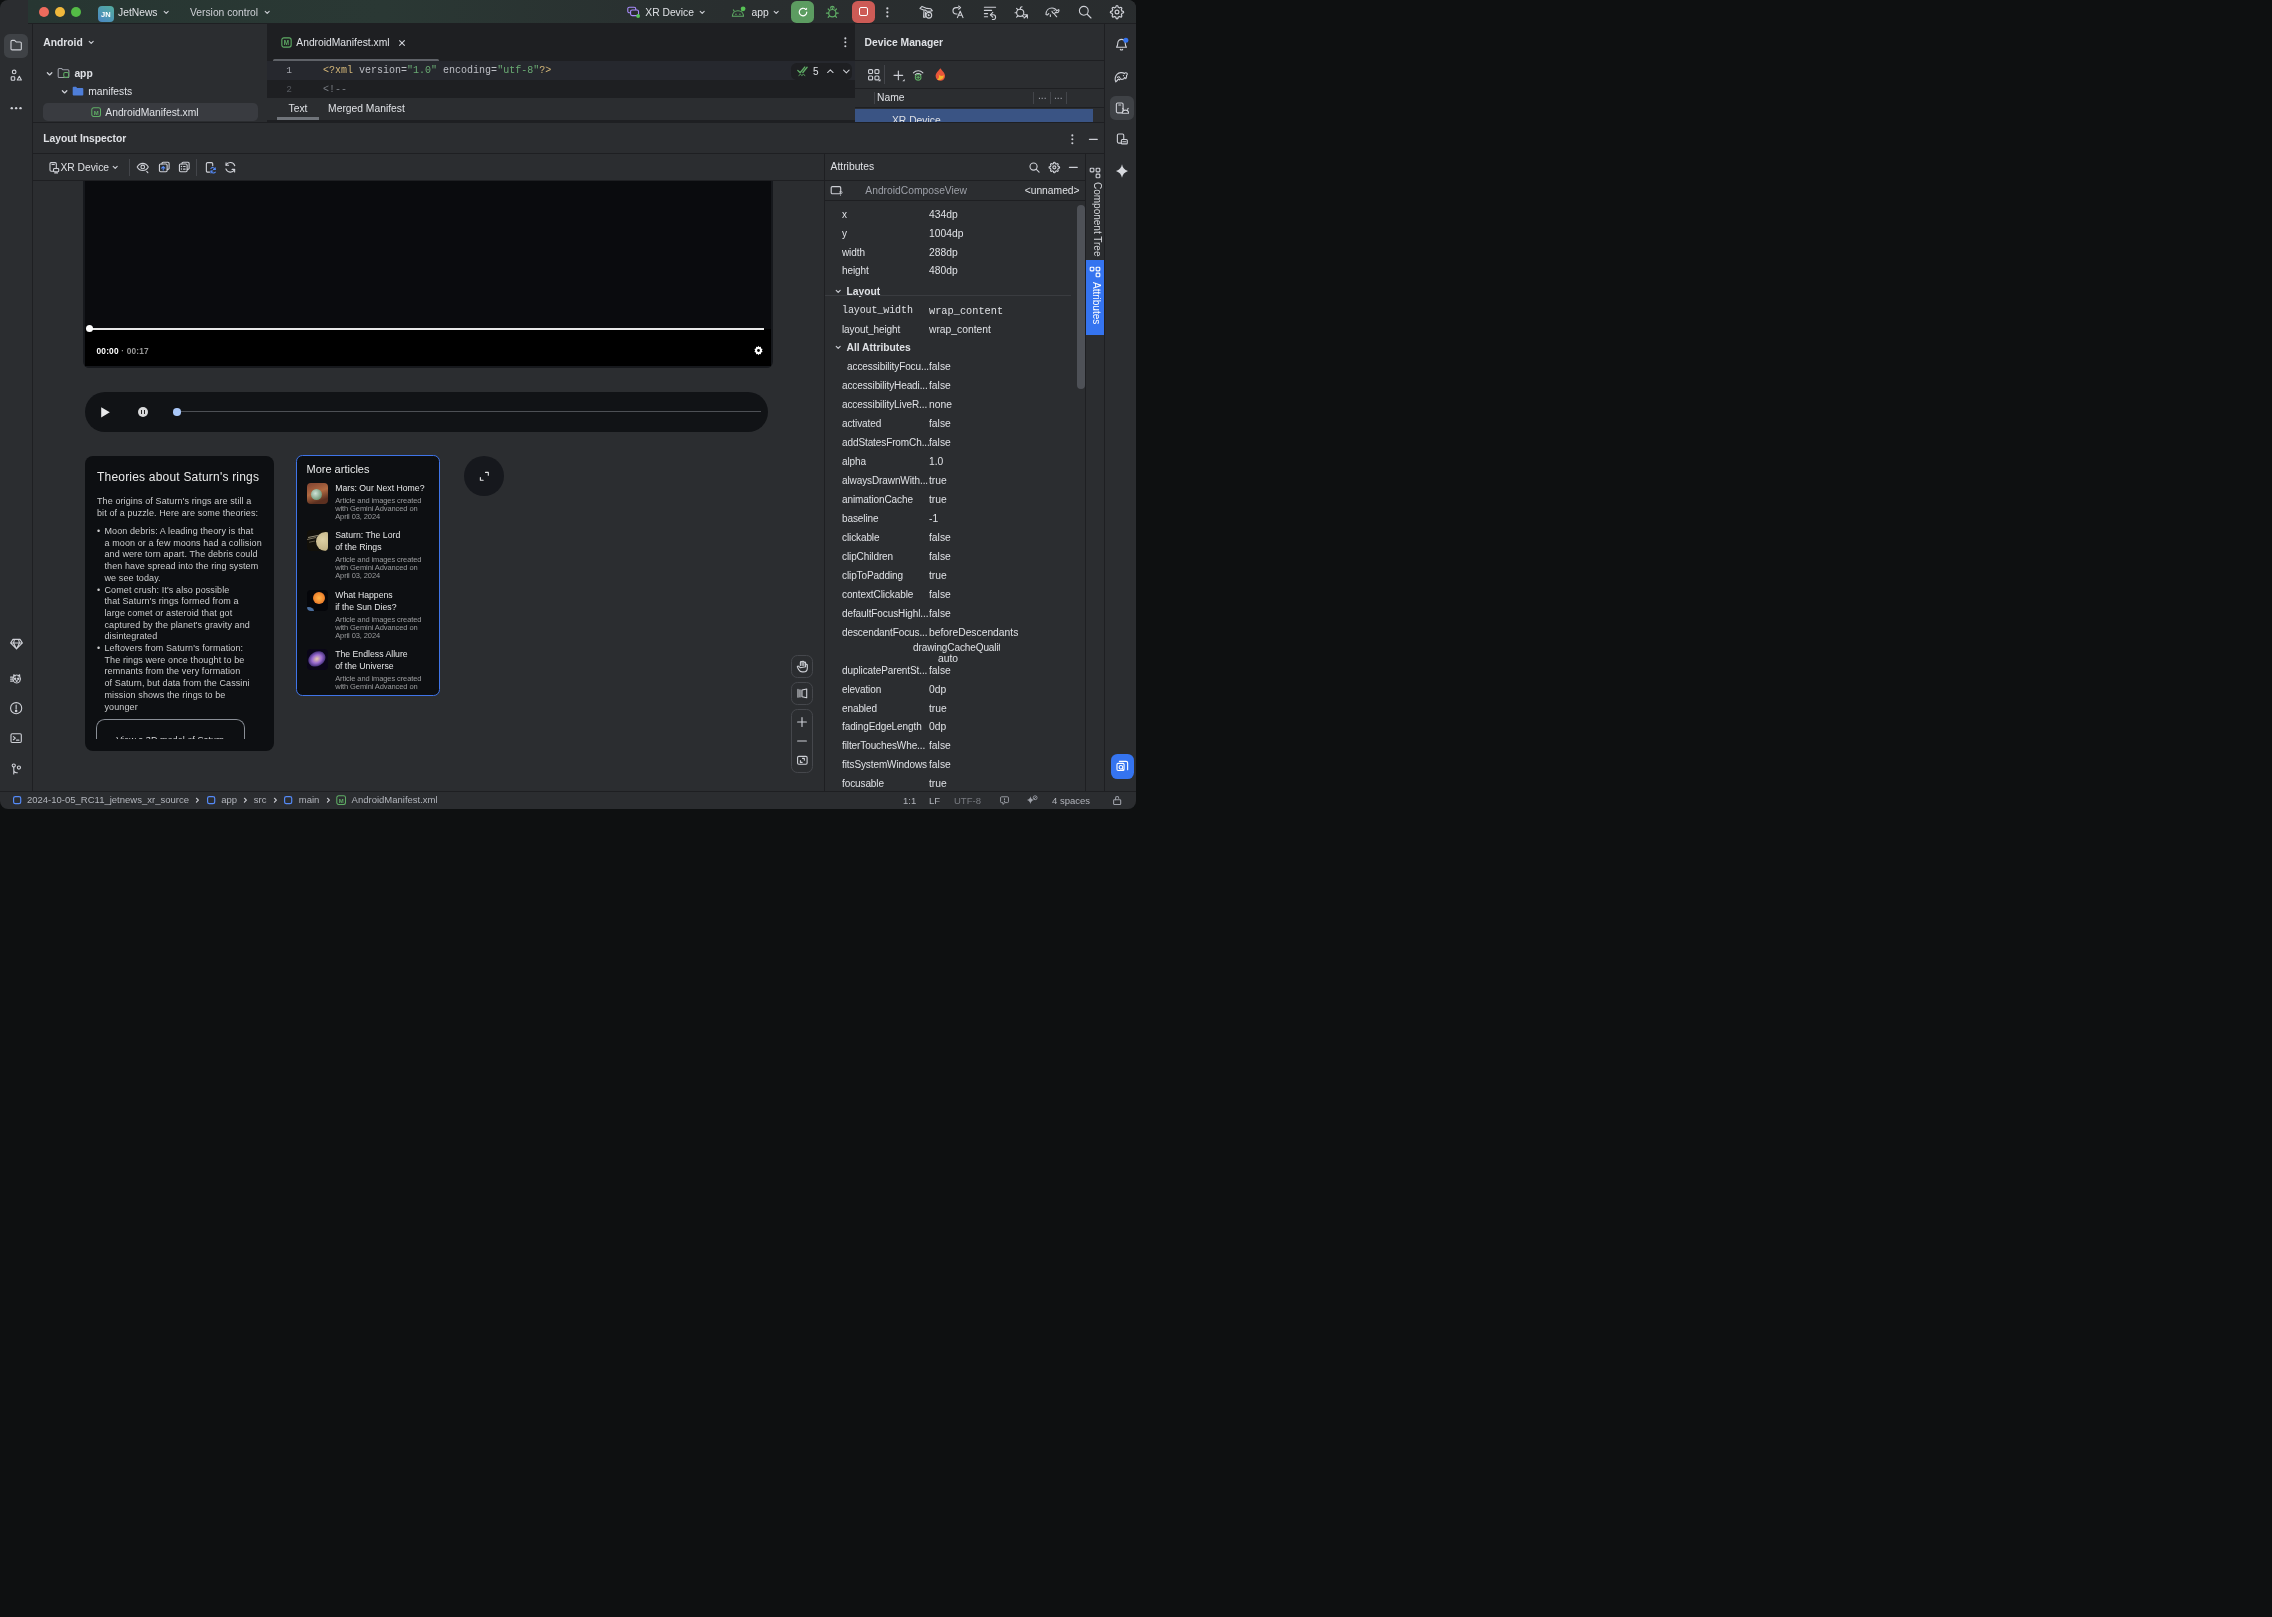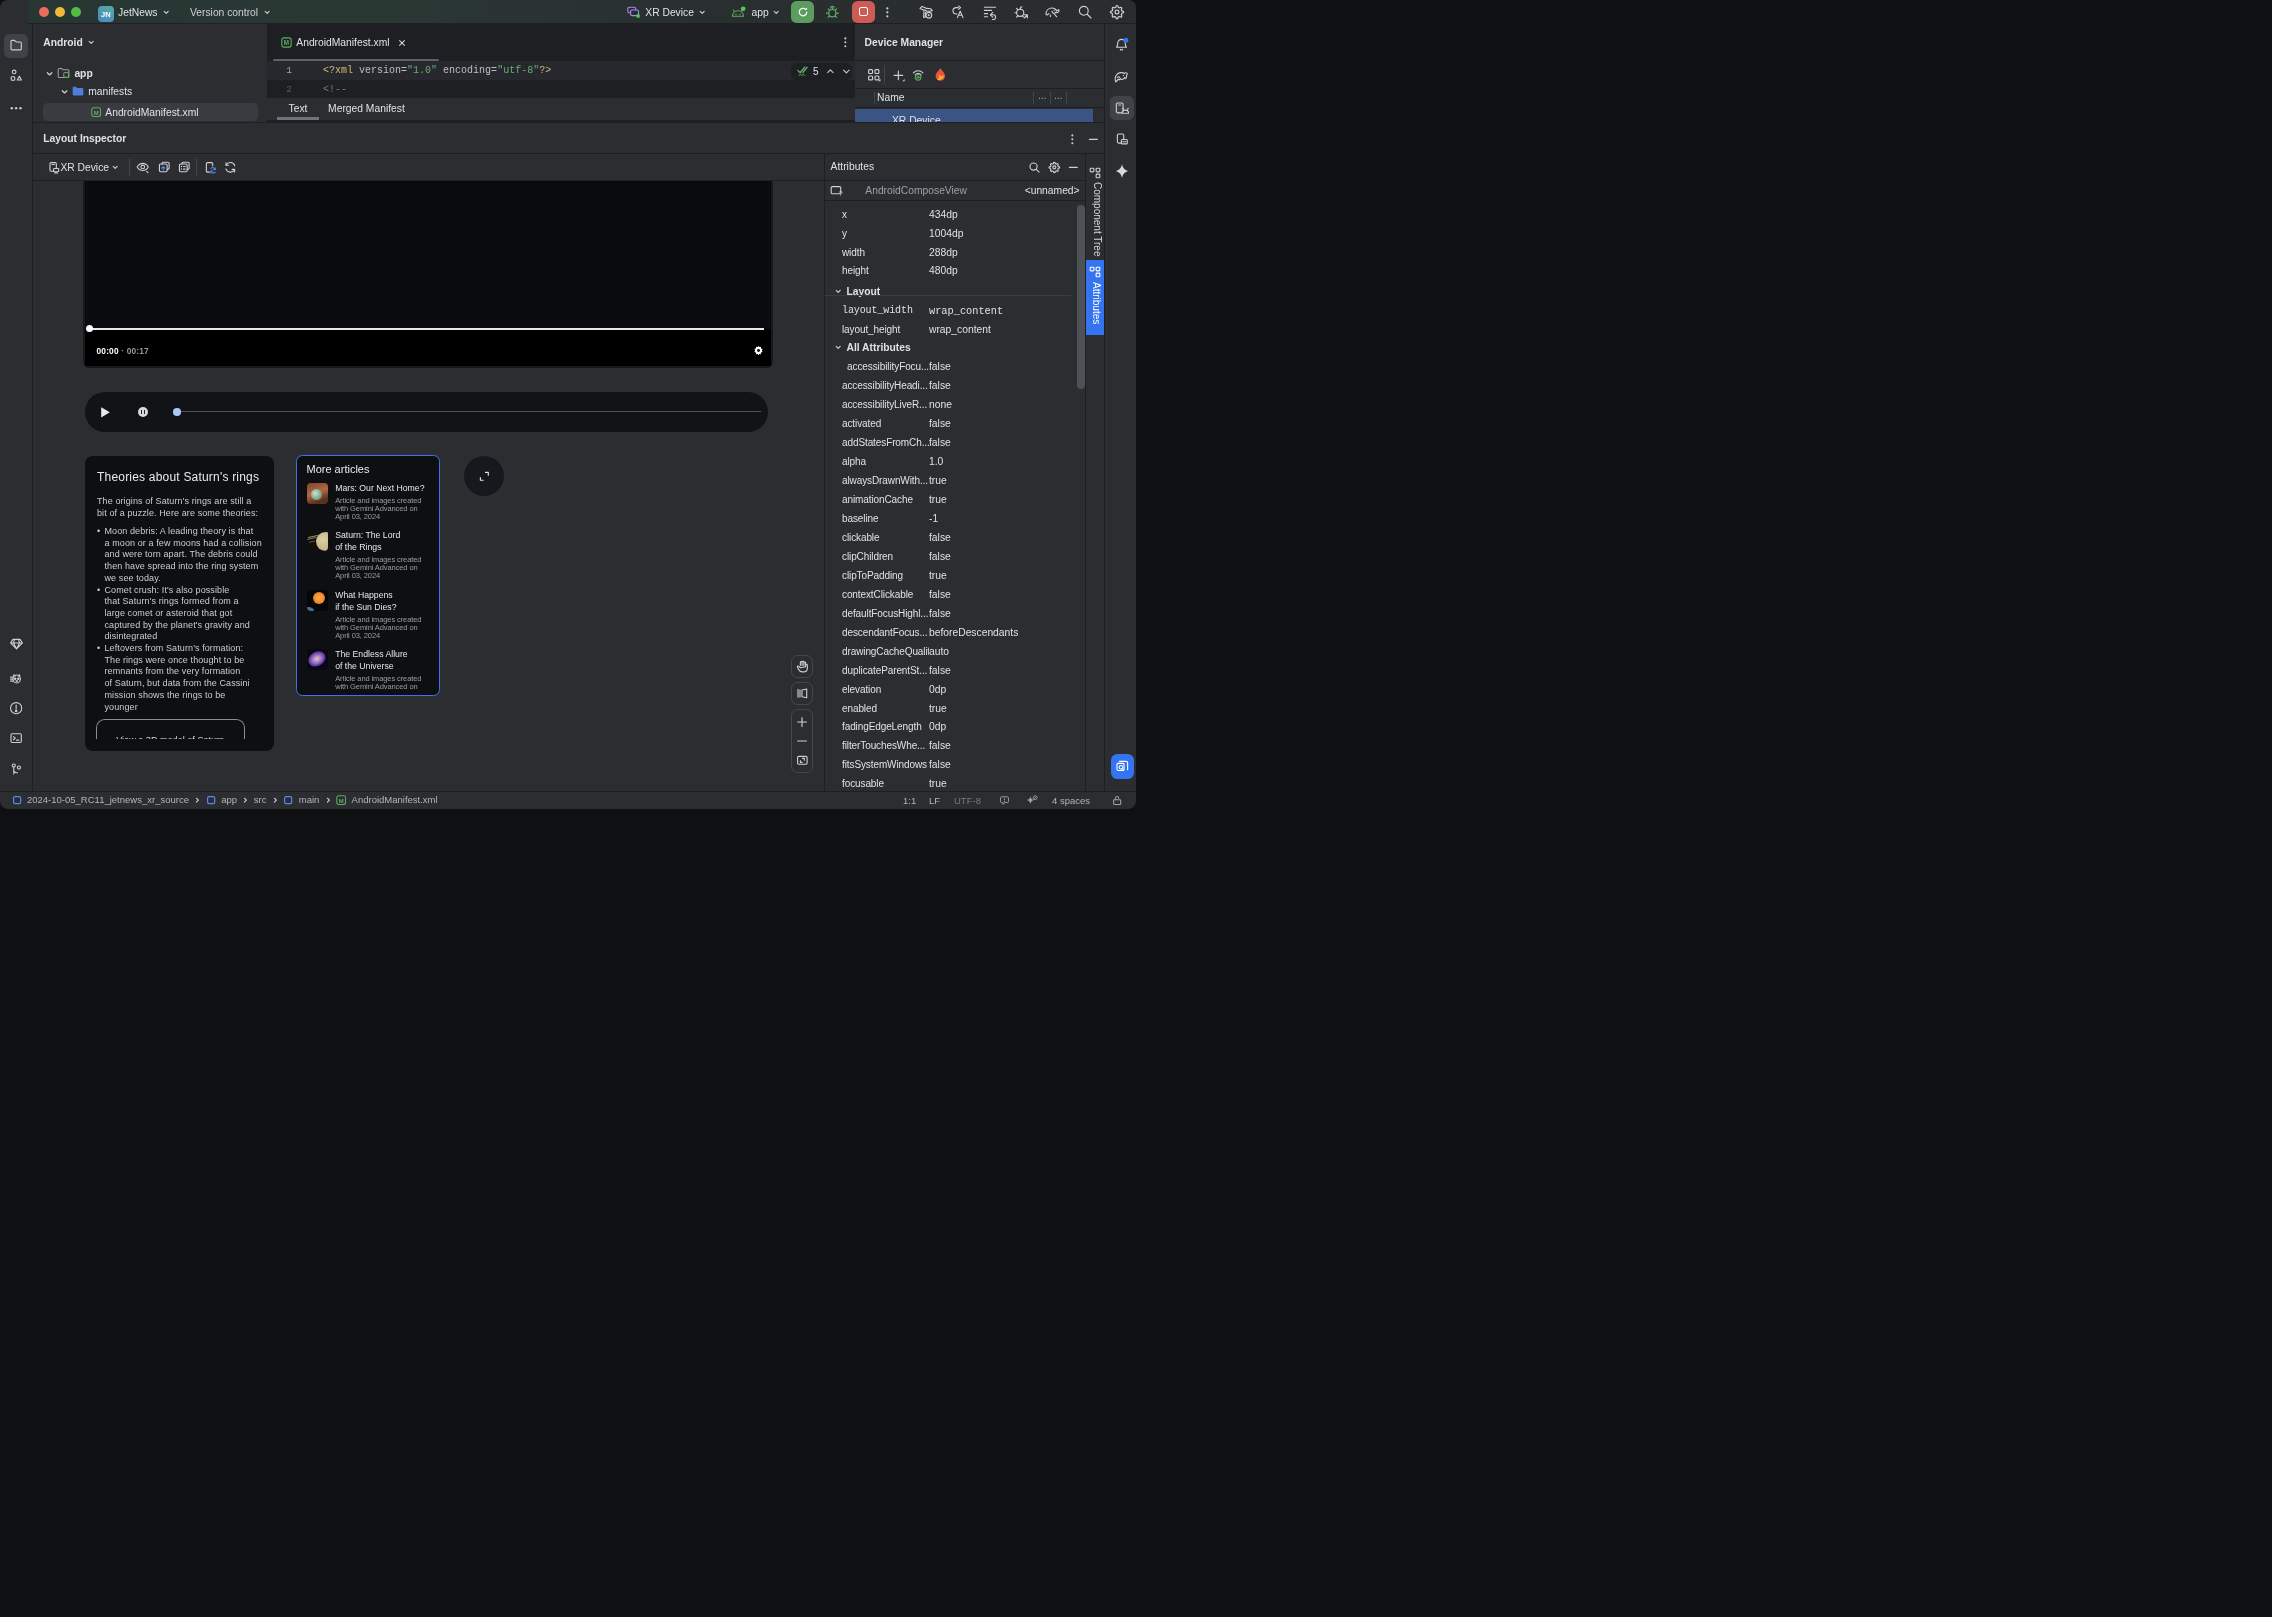--- a/index.html
+++ b/index.html
@@ -724,21 +724,21 @@
           <span class="avalue">false</span>
         </div>
       <div class="arow" style="top:423px;">
           <span class="alabel">defaultFocusHighl...</span>
           <span class="avalue">false</span>
         </div>
       <div class="arow" style="top:442px;">
           <span class="alabel">descendantFocus...</span>
           <span class="avalue">beforeDescendants</span>
         </div>
-      <div class="arow" style="top:461px;">
+      <div class="arow" style="top:461px;flex-direction:column;">
           <span class="alabel">drawingCacheQualit</span>
           <span class="avalue">auto</span>
         </div>
       <div class="arow" style="top:480px;">
           <span class="alabel">duplicateParentSt...</span>
           <span class="avalue">false</span>
         </div>
       <div class="arow" style="top:499px;">
           <span class="alabel">elevation</span>
           <span class="avalue">0dp</span>

